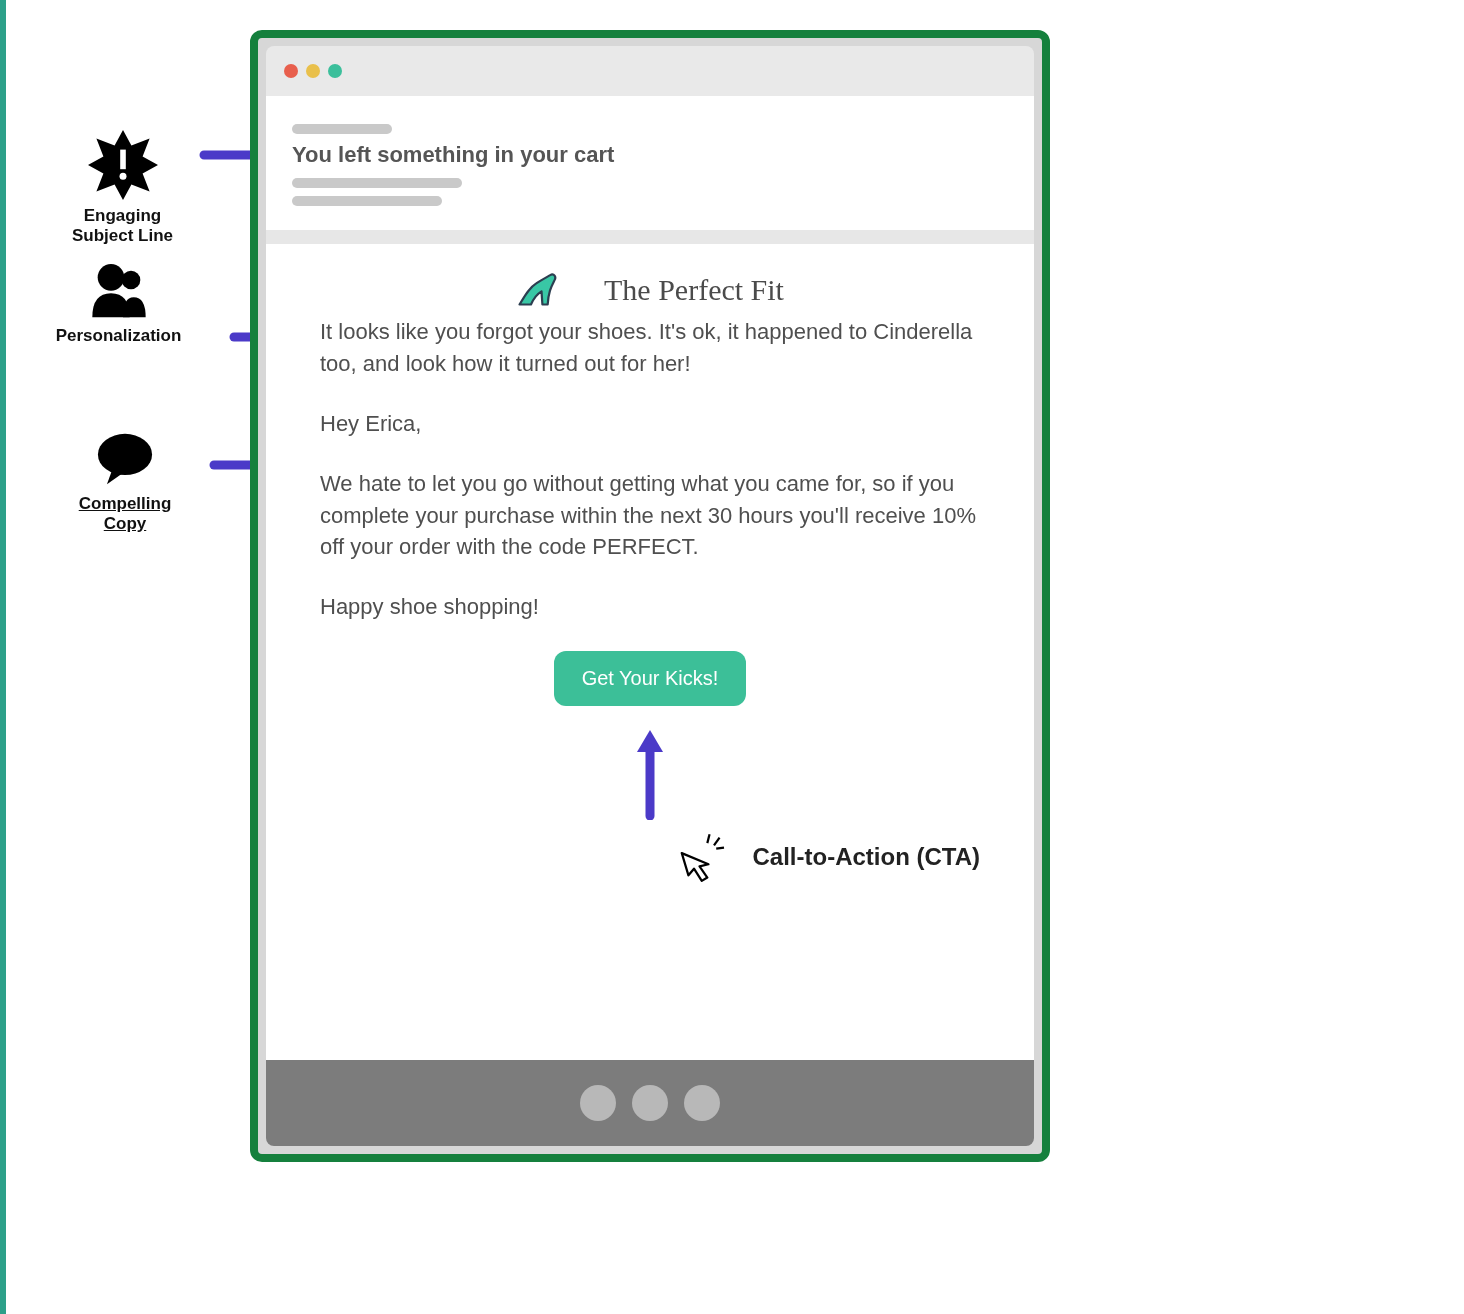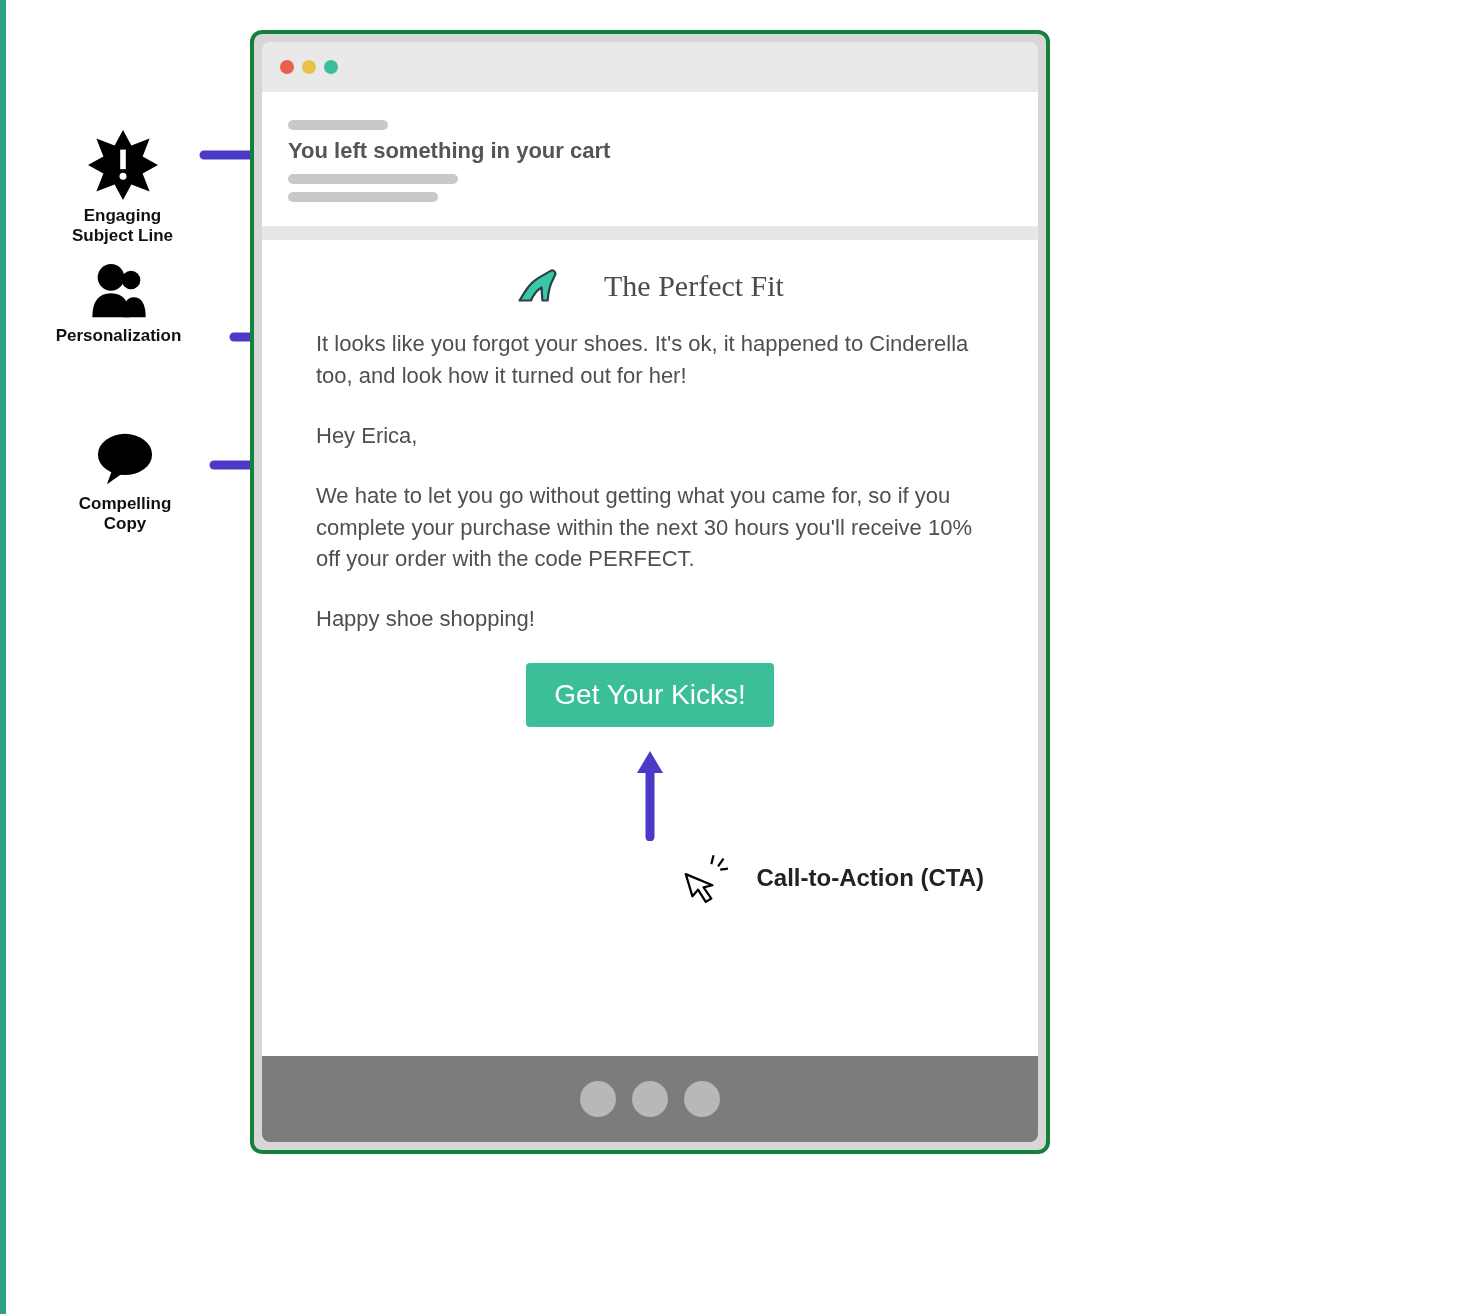--- a/index.html
+++ b/index.html
@@ -1,37 +1,37 @@
 <!DOCTYPE html>
 <html><head>
 <meta charset="utf-8">
 <style>
   html,body{margin:0;padding:0;background:#fff;font-family:Helvetica,Arial,sans-serif;color:#222;}
   .stage{position:relative;width:1464px;height:1314px;}
   .green-bar{position:absolute;left:0;top:0;width:6px;height:100%;background:#2CA089;}
 
   
-  .device{position:absolute;left:250px;top:30px;width:800px;border:4px solid #15803d;border-radius:12px;background:#d7d7d7;padding:8px;box-sizing:border-box;}
+  .device{position:absolute;left:250px;top:30px;width:800px;border:8px solid #15803d;border-radius:12px;background:#d7d7d7;padding:8px;box-sizing:border-box;}
   .window-top{height:50px;background:#e9e9e9;border-radius:8px 8px 0 0;display:flex;align-items:center;padding-left:18px;}
   .traffic{width:14px;height:14px;border-radius:50%;margin-right:8px;}
   .red{background:#E85F4D;} .yellow{background:#E9C04B;} .green{background:#3BBF9B;}
 
   .mail-header{background:#fff;padding:20px 26px 16px 26px;}
   .gray-line{height:10px;border-radius:5px;background:#c9c9c9;margin:8px 0;}
   .gl1{width:100px;} .gl2{width:170px;} .gl3{width:150px;}
   .subject-line{font-size:22px;font-weight:700;color:#555;margin:6px 0 10px 0;}
 
   .hr{height:14px;background:#e7e7e7;}
   .mail-body{background:#fff;padding:26px 54px 50px 54px;min-height:740px;}
-  .brand-row{display:flex;justify-content:center;align-items:center;margin-bottom:22px;gap:32px;}
+  .brand-row{display:flex;justify-content:center;align-items:center;margin-bottom:6px;gap:32px;}
   .brand-name{font-family:Georgia,'Times New Roman',serif;font-size:30px;color:#4b4b4b;margin-left:12px;}
   .body-text{font-size:22px;color:#4f4f4f;line-height:1.45;}
   .body-text p{margin:0 0 28px 0;}
   .cta-wrap{display:flex;justify-content:center;margin-top:18px;}
-  .cta-button{background:#3CBF98;color:#fff;font-size:28px;padding:16px 28px;border:none;border-radius:4px;}
+  .cta-button{background:#3CBF98;color:#fff;font-size:20px;padding:16px 28px;border:none;border-radius:12px;}
 
   .device-footer{height:86px;background:#7c7c7c;display:flex;justify-content:center;align-items:center;gap:16px;border-radius:0 0 8px 8px;}
   .dot{width:36px;height:36px;border-radius:50%;background:#b8b8b8;}
 
   
   .anno{position:absolute;font-size:17px;font-weight:700;text-align:center;line-height:1.2;color:#111;}
   
   .arrow{position:absolute;}
   .arrow svg{overflow:visible;}
 
@@ -71,21 +71,21 @@
     </svg>
     <span>Personalization</span>
   </div>
   <div class="arrow" style="left:230px;top:322px;">
     <svg width="80" height="30">
         <line x1="4" y1="15" x2="64" y2="15" stroke="#4B3AC8" stroke-width="9" stroke-linecap="round"></line>
         <polygon points="60,2 80,15 60,28" fill="#4B3AC8"></polygon>
       </svg>
   </div>
 
-  <div class="anno" style="left:30px;top:430px;width:190px;">
+  <div class="anno" style="left:30px;top:430px;width:190px;text-decoration:underline;">
     <svg width="66" height="58" viewBox="0 0 100 90" style="display:block;margin:0 auto 6px auto;">
       <ellipse cx="50" cy="38" rx="42" ry="32" fill="#000"></ellipse>
       <path d="M30 62 L22 84 L48 66 Z" fill="#000"></path>
     </svg>
     <span style="white-space:pre-line;">Compelling
 Copy</span>
   </div>
   <div class="arrow" style="left:210px;top:450px;">
     <svg width="80" height="30">
         <line x1="4" y1="15" x2="64" y2="15" stroke="#4B3AC8" stroke-width="9" stroke-linecap="round"></line>

